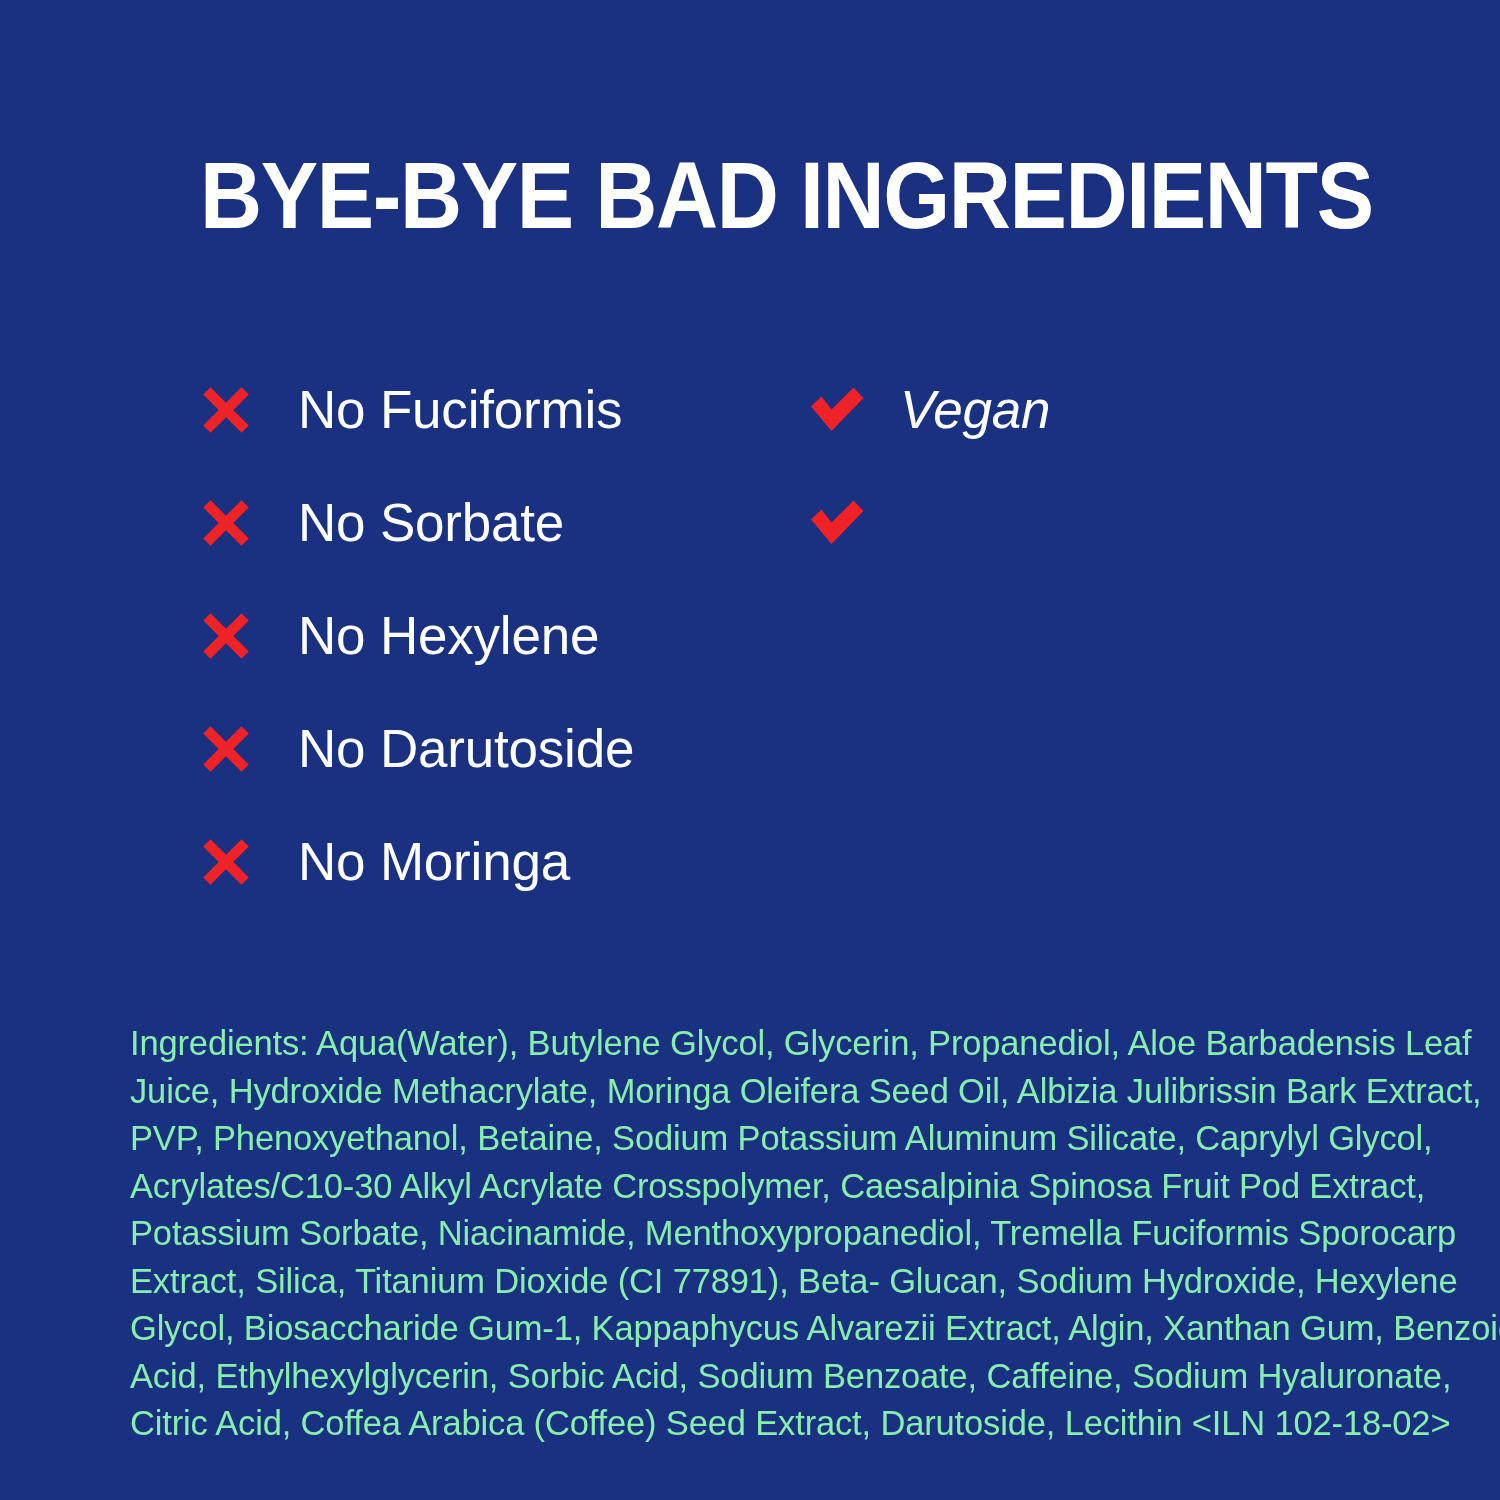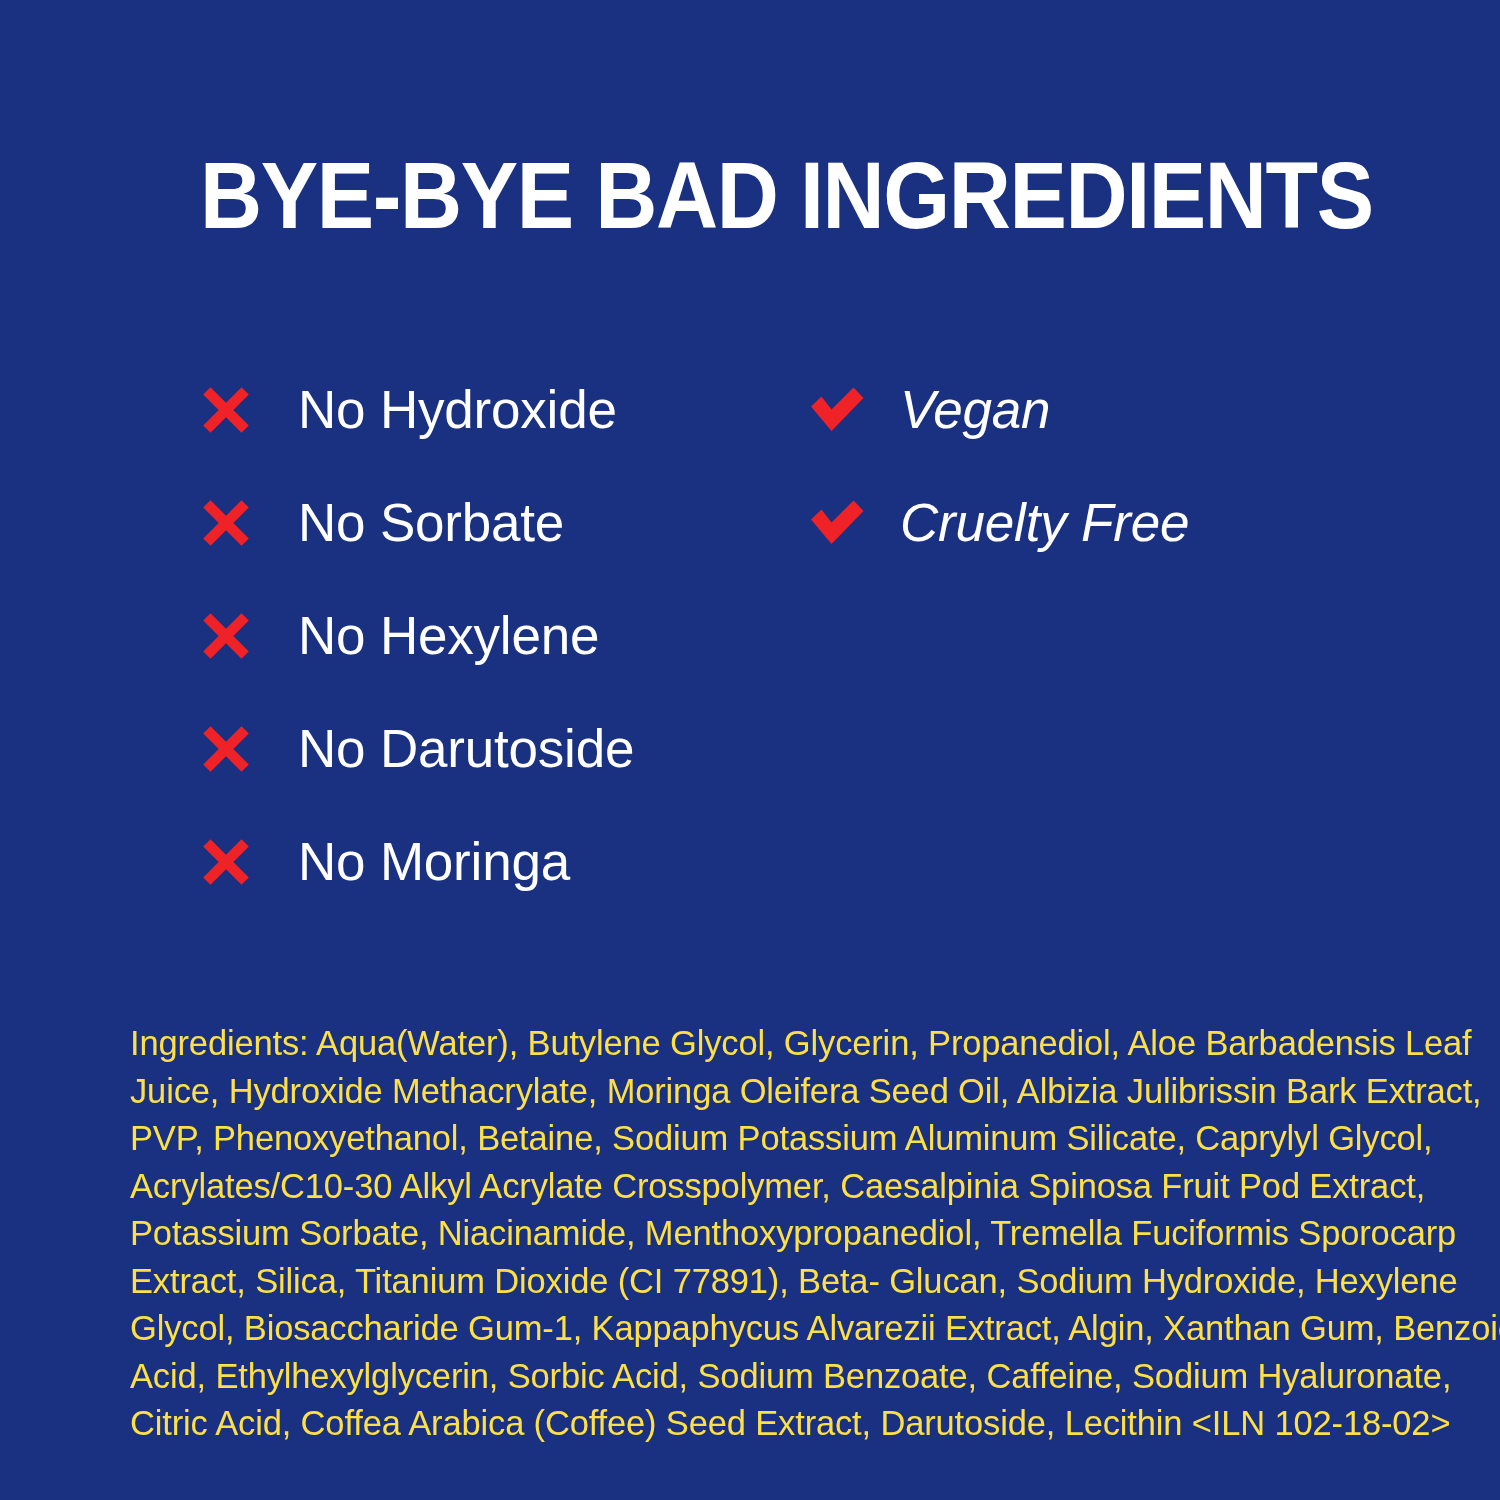--- a/index.html
+++ b/index.html
@@ -90,21 +90,21 @@
   #ingredients {
     position: absolute;
     left: 130px;
     top: 1020px;
     width: 1246px;
     text-align: center;
     font-family: "Liberation Sans", sans-serif;
     font-weight: 400;
     font-size: 34.5px;
     line-height: 47.5px;
-    color: #fde047;
+    color: #86efac;
     letter-spacing: -0.15px;
   }
   #ingredients .ing-line {
     display: block;
     white-space: nowrap;
   }
 </style>
 </head>
 <body>
 
@@ -116,21 +116,21 @@
   </div>
 
   <div class="feature-col" id="col-negative">
 
     <div class="feature-row">
       <span class="feature-icon">
         <svg width="52" height="52" viewBox="0 0 52 52" aria-hidden="true">
           <path d="M10.5 3.2 L26 18.7 L41.5 3.2 L48.8 10.5 L33.3 26 L48.8 41.5 L41.5 48.8 L26 33.3 L10.5 48.8 L3.2 41.5 L18.7 26 L3.2 10.5 Z" fill="#ee2227"></path>
         </svg>
       </span>
-      <span class="feature-label">No Hydroxide</span>
+      <span class="feature-label">No Fuciformis</span>
     </div>
 
     <div class="feature-row">
       <span class="feature-icon">
         <svg width="52" height="52" viewBox="0 0 52 52" aria-hidden="true">
           <path d="M10.5 3.2 L26 18.7 L41.5 3.2 L48.8 10.5 L33.3 26 L48.8 41.5 L41.5 48.8 L26 33.3 L10.5 48.8 L3.2 41.5 L18.7 26 L3.2 10.5 Z" fill="#ee2227"></path>
         </svg>
       </span>
       <span class="feature-label">No Sorbate</span>
     </div>
@@ -174,21 +174,20 @@
       </span>
       <span class="feature-label">Vegan</span>
     </div>
 
     <div class="feature-row">
       <span class="feature-icon">
         <svg width="58" height="48" viewBox="0 0 58 48" aria-hidden="true">
           <path d="M3 20.5 L13.5 10.5 L23.5 23.5 L45.5 1.5 L55.5 12 L23.5 45 Z" fill="#ee2227"></path>
         </svg>
       </span>
-      <span class="feature-label">Cruelty Free</span>
     </div>
 
   </div>
 
   <div id="ingredients">
     <span class="ing-line">Ingredients: Aqua(Water), Butylene Glycol, Glycerin, Propanediol, Aloe Barbadensis Leaf</span>
     <span class="ing-line">Juice, Hydroxide Methacrylate, Moringa Oleifera Seed Oil, Albizia Julibrissin Bark Extract,</span>
     <span class="ing-line">PVP, Phenoxyethanol, Betaine, Sodium Potassium Aluminum Silicate, Caprylyl Glycol,</span>
     <span class="ing-line">Acrylates/C10-30 Alkyl Acrylate Crosspolymer, Caesalpinia Spinosa Fruit Pod Extract,</span>
     <span class="ing-line">Potassium Sorbate, Niacinamide, Menthoxypropanediol, Tremella Fuciformis Sporocarp</span>

